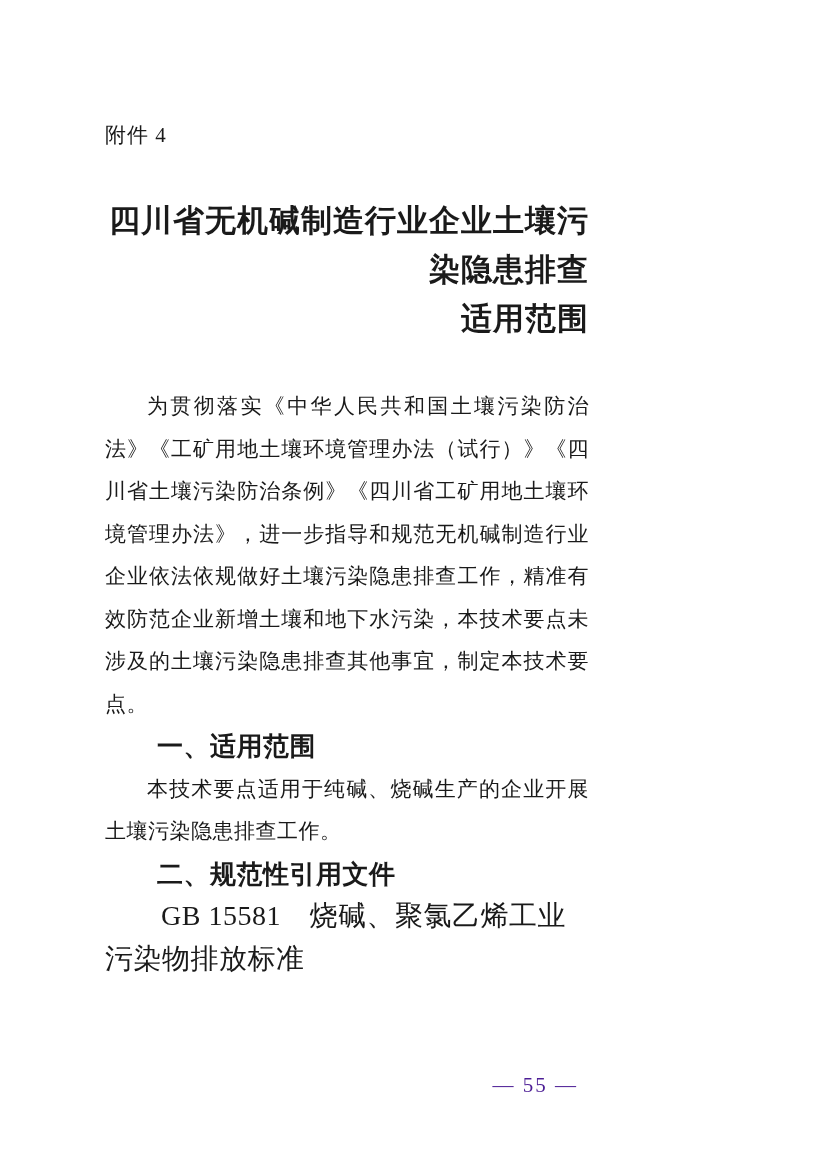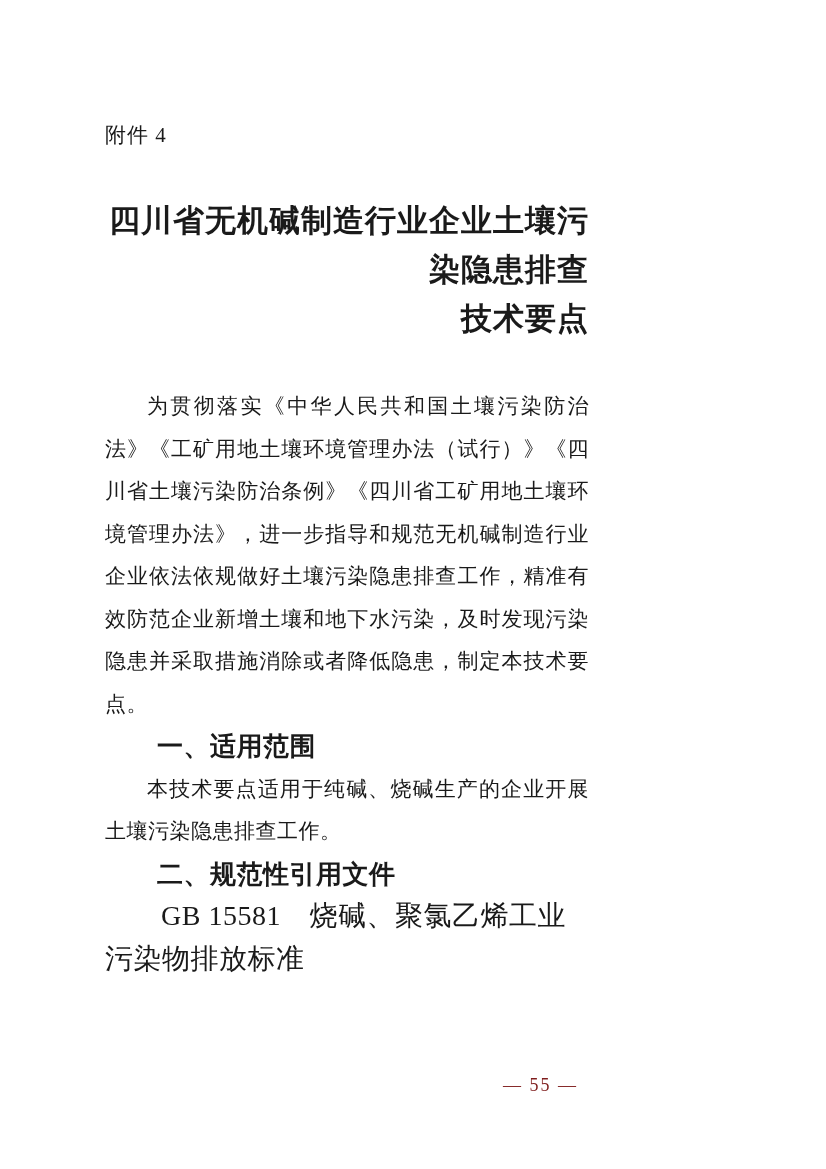--- a/index.html
+++ b/index.html
@@ -58,41 +58,41 @@
     margin: 0;
     font-size: 28px;
     line-height: 42.5px;
     text-indent: 2em;
     letter-spacing: 0.5px;
   }
   .page-number {
     position: absolute;
     top: 1072px;
     right: 106px;
-    font-size: 18px;
+    font-size: 21px;
     line-height: 26px;
     letter-spacing: 2px;
-    color: #7f1d1d;
+    color: #4c1d95;
   }
 </style>
 </head>
 <body>
 
 <div class="page">
 
   <div class="attachment-label">附件 4</div>
 
   <h1 class="doc-title">
     <span class="title-line">四川省无机碱制造行业企业土壤污染隐患排查</span>
-    <span class="title-line">技术要点</span>
+    <span class="title-line">适用范围</span>
   </h1>
 
   <div class="body-block">
 
-    <p class="para">为贯彻落实《中华人民共和国土壤污染防治法》《工矿用地土壤环境管理办法（试行）》《四川省土壤污染防治条例》《四川省工矿用地土壤环境管理办法》，进一步指导和规范无机碱制造行业企业依法依规做好土壤污染隐患排查工作，精准有效防范企业新增土壤和地下水污染，及时发现污染隐患并采取措施消除或者降低隐患，制定本技术要点。</p>
+    <p class="para">为贯彻落实《中华人民共和国土壤污染防治法》《工矿用地土壤环境管理办法（试行）》《四川省土壤污染防治条例》《四川省工矿用地土壤环境管理办法》，进一步指导和规范无机碱制造行业企业依法依规做好土壤污染隐患排查工作，精准有效防范企业新增土壤和地下水污染，本技术要点未涉及的土壤污染隐患排查其他事宜，制定本技术要点。</p>
 
     <h2 class="section-heading">一、适用范围</h2>
 
     <p class="para">本技术要点适用于纯碱、烧碱生产的企业开展土壤污染隐患排查工作。</p>
 
 
     <h2 class="section-heading">二、规范性引用文件</h2>
 
 
     <p class="reference-line">GB 15581　烧碱、聚氯乙烯工业污染物排放标准</p>

